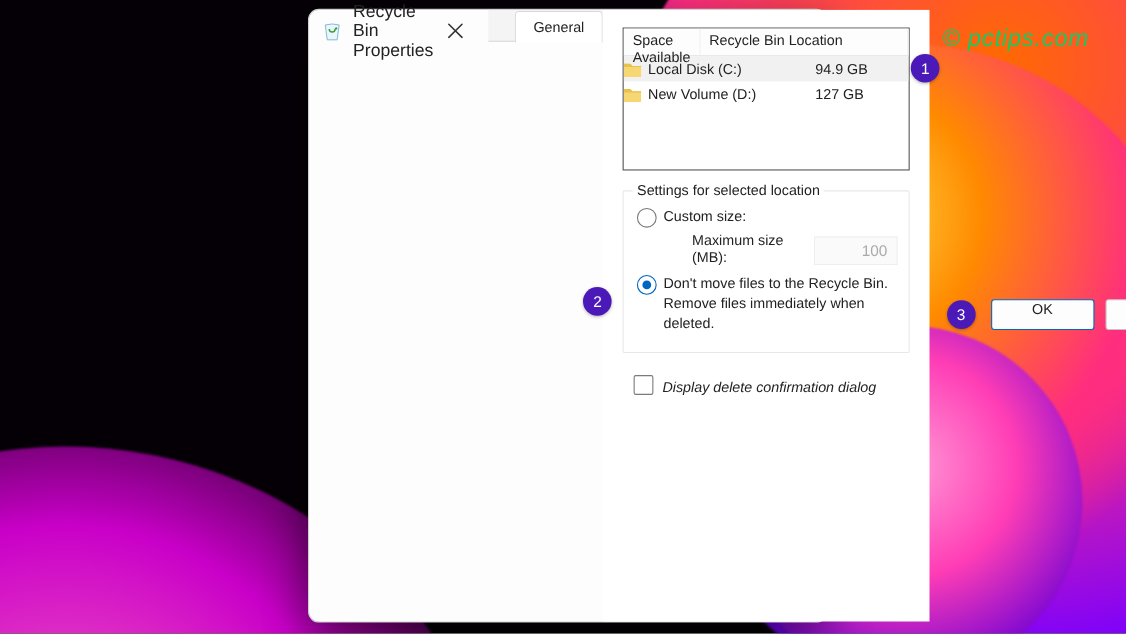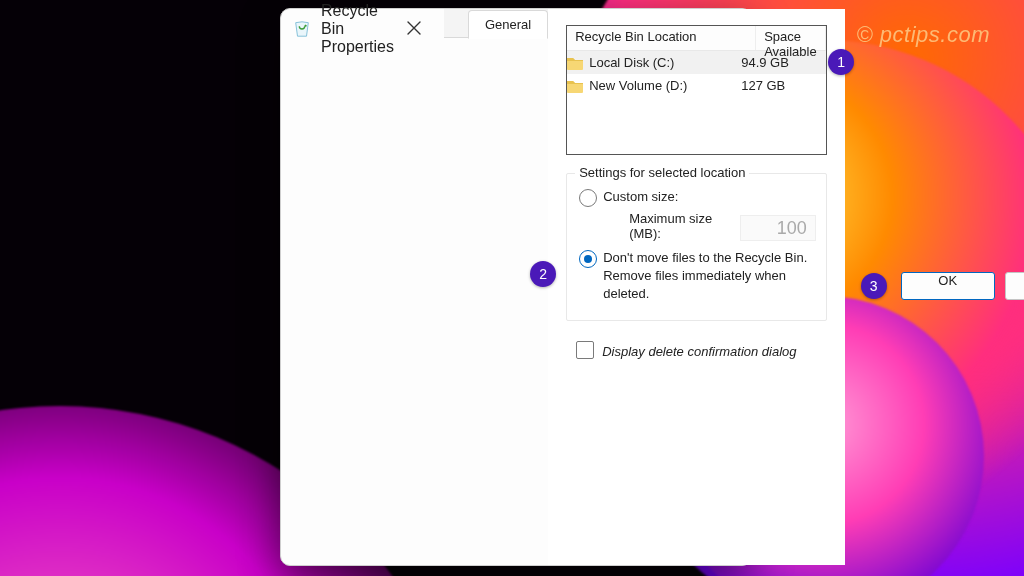--- a/index.html
+++ b/index.html
@@ -42,21 +42,21 @@
     background: radial-gradient(circle at 50% 40%, #ff9ad6 0%, #ff3db5 40%, #6b00d6 80%, transparent 90%);
   }
   .swirl4 {
     width: 820px; height: 820px;
     left: -350px; bottom: -650px;
     background: radial-gradient(circle at 50% 40%, #ff71c0 0%, #c900c8 40%, transparent 70%);
   }
   .watermark {
     position: absolute;
     top: 22px; right: 34px;
-    color: #fdba74;
+    color: #22c55e;
     font-size: 22px;
     font-style: italic;
     font-weight: 500;
     letter-spacing: 0.5px;
   }
   
   .window {
     position: absolute;
     left: 280px;
     top: 8px;
@@ -192,21 +192,21 @@
     margin: 4px 0 8px 50px;
     gap: 24px;
   }
   .size-input {
     width: 90px; height: 24px;
     border: 1px solid #eee;
     background:#fafafa;
     color:#aaa;
     text-align: right;
     padding-right: 8px;
-    font-size: 18px;
+    font-size: 14px;
     line-height:24px;
   }
   
   .check-row {
     display:flex; align-items:flex-end;
     margin: 20px 0 0 10px;
     font-style: italic;
   }
   .checkbox {
     width:16px; height:16px;
@@ -282,22 +282,22 @@
     <div class="tabstrip">
       <div class="tab">
         <span>General</span>
       </div>
     </div>
 
     <div class="tab-body">
 
       <div class="drive-table">
         <div class="dt-head">
+          <div class="hcell" style="flex:1">Space Available</div>
           <div class="hcell" style="width:172px">Recycle Bin Location</div>
-          <div class="hcell" style="flex:1">Space Available</div>
         </div>
         <div class="dt-row selected">
           <div class="col-loc">
             <span class="folder-icon">
               <svg viewBox="0 0 16 14">
                   <path d="M0 2h6l2 2h8v9a1 1 0 0 1-1 1H1a1 1 0 0 1-1-1z" fill="#f7d774"></path>
                   <path d="M0 2h6l2 2h8v1H0z" fill="#e8c24f"></path>
                 </svg>
             </span>
             <span>Local Disk (C:)</span>

